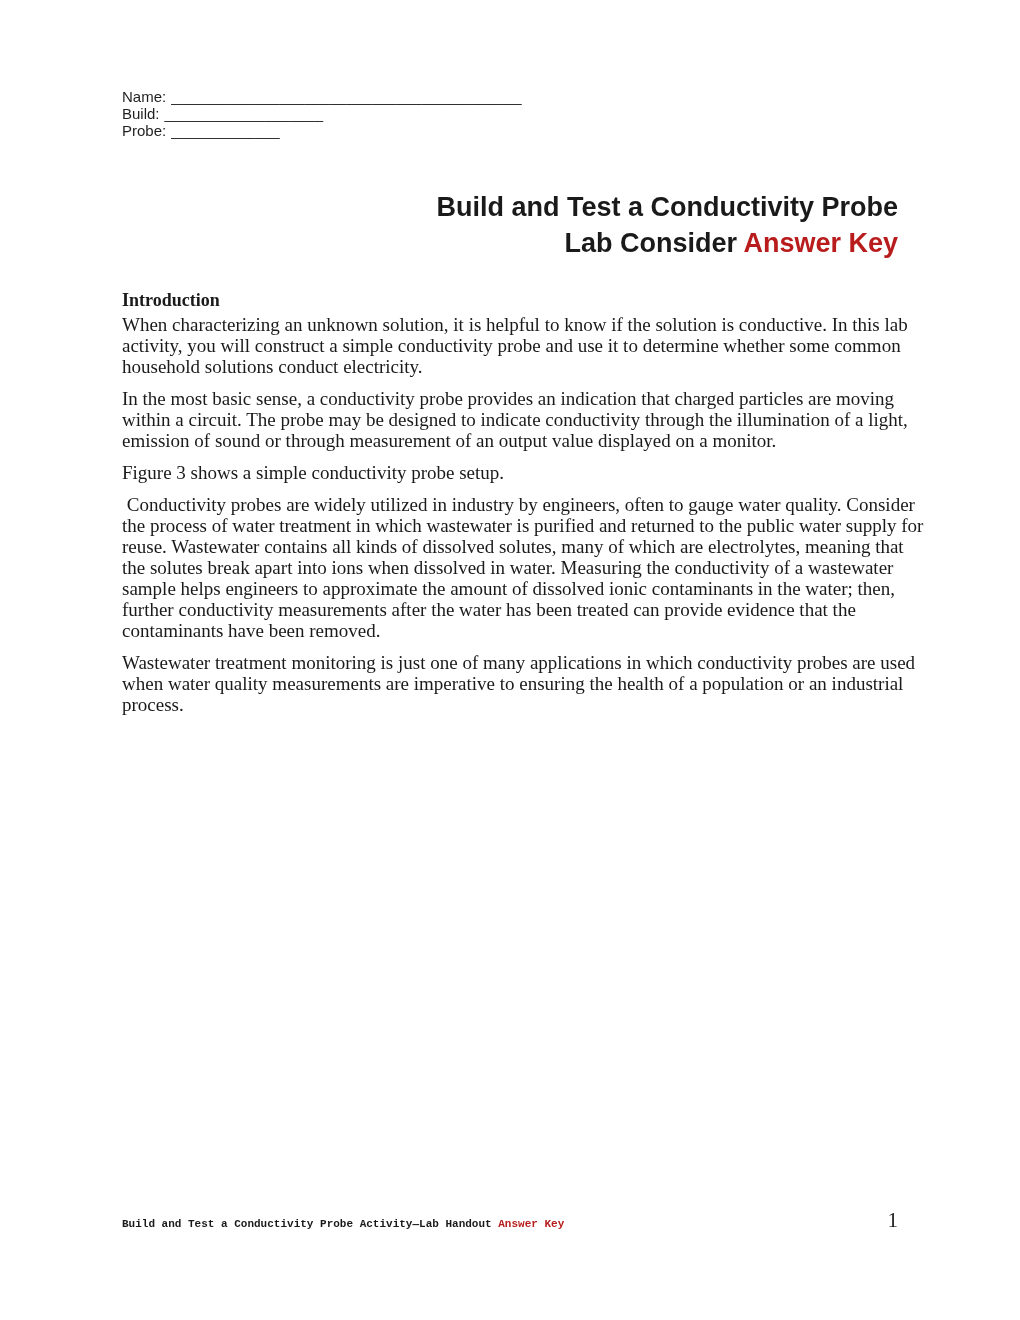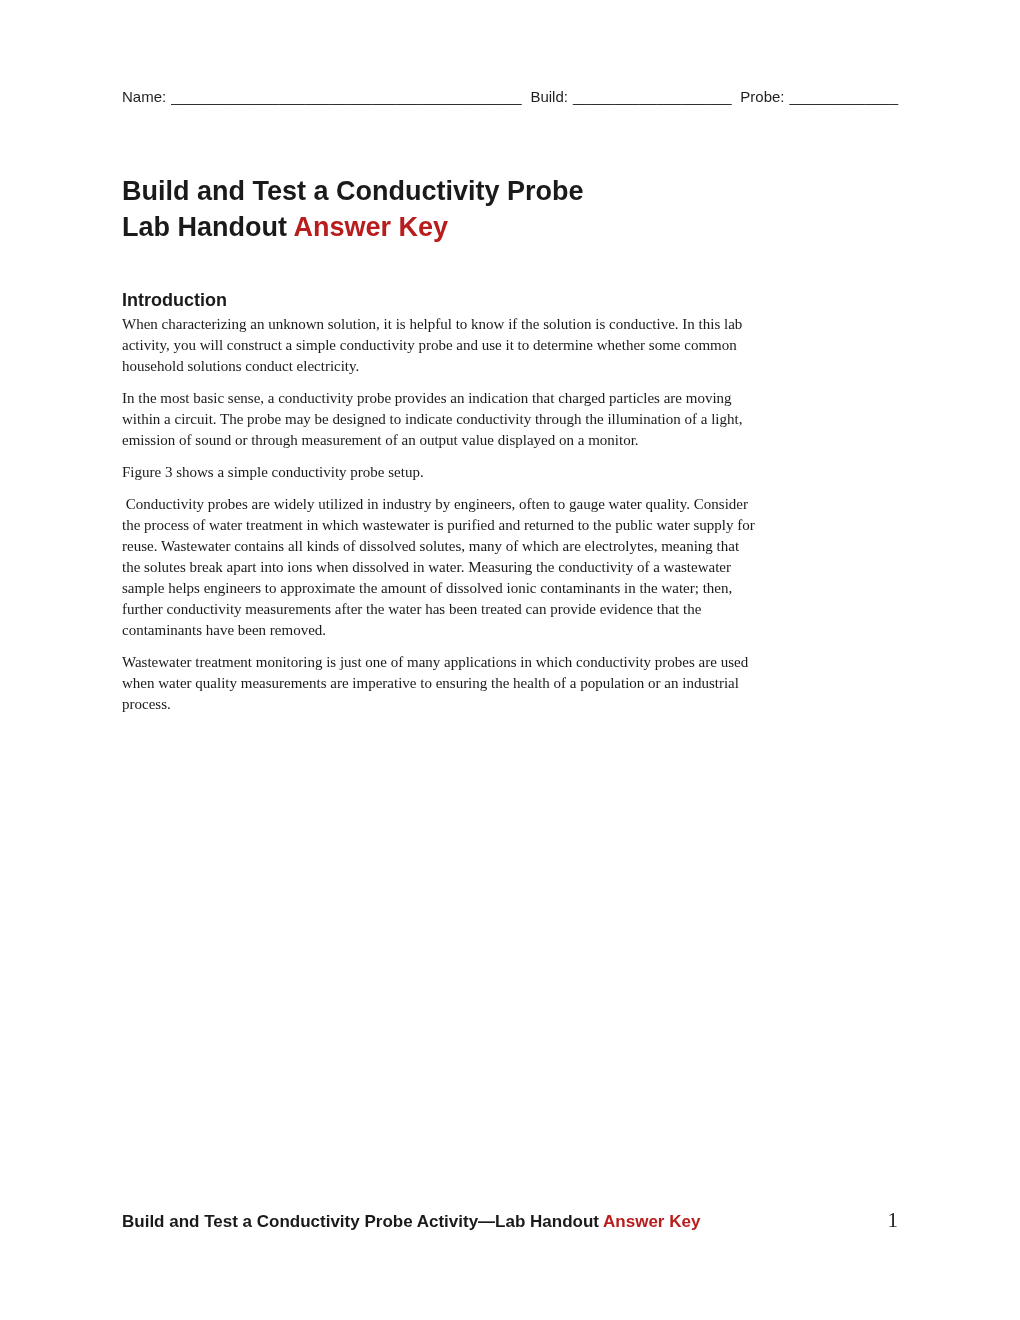--- a/index.html
+++ b/index.html
@@ -20,69 +20,70 @@
   
   .doc-header {
     margin-top: 88px;
     display: flex;
     justify-content: space-between;
     align-items: baseline;
     font-family: "Liberation Sans", sans-serif;
     font-size: 15px;
     color: #1f1f1f;
     white-space: nowrap;
+    flex-direction: column;
   }
   .field .label { margin-right: 5px; }
   .blank { letter-spacing: 0; }
   
   .doc-title {
-    margin-top: 68px;
-    text-align: left;
+    margin-top: 50px;
+    text-align: right;
     font-family: "Liberation Sans", sans-serif;
     font-weight: 700;
     font-size: 27px;
     line-height: 36px;
     color: #1a1a1a;
   }
   .red { color: #b91c1c; }
   
   .section-heading {
     font-family: "Liberation Sans", sans-serif;
     font-weight: 700;
     font-size: 18px;
     line-height: 21px;
     margin: 0 0 3px 0;
     color: #1a1a1a;
   }
-  .section-heading.first { margin-top: 45px; }
+  .section-heading.first { margin-top: 29px; font-family: Liberation Serif, serif; }
   .section-heading.second { margin-top: 71px; }
   
   .body-p {
     font-family: "Liberation Serif", serif;
-    font-size: 15px;
+    font-size: 19px;
     line-height: 21px;
     margin: 0 0 11px 0;
     white-space: pre-line;
     width: 812px;
     color: #1a1a1a;
   }
   
   .page-footer {
     position: absolute;
     left: 122px;
     right: 122px;
     top: 1208px;
     display: flex;
     justify-content: space-between;
     align-items: baseline;
   }
   .footer-title {
-    font-family: Liberation Sans, sans-serif;
+    font-family: Liberation Mono, monospace;
     font-weight: 700;
-    font-size: 17px;
+    font-size: 11px;
     color: #1a1a1a;
   }
   .page-num {
     font-family: "Liberation Serif", serif;
     font-size: 21px;
     font-weight: 400;
     color: #1a1a1a;
   }
 </style>
 </head>
@@ -92,21 +93,21 @@
   <div class="content">
 
     <div class="doc-header">
       <span class="field"><span class="label">Name:</span><span class="blank">__________________________________________</span></span>
       <span class="field"><span class="label">Build:</span><span class="blank">___________________</span></span>
       <span class="field"><span class="label">Probe:</span><span class="blank">_____________</span></span>
     </div>
 
     <div class="doc-title">
       <div>Build and Test a Conductivity Probe</div>
-      <div><span>Lab Handout </span><span class="red">Answer Key</span></div>
+      <div><span>Lab Consider </span><span class="red">Answer Key</span></div>
     </div>
 
     <div class="section-heading first">Introduction</div>
     <p class="body-p">When characterizing an unknown solution, it is helpful to know if the solution is conductive. In this lab
 activity, you will construct a simple conductivity probe and use it to determine whether some common
 household solutions conduct electricity.</p>
     <p class="body-p">In the most basic sense, a conductivity probe provides an indication that charged particles are moving
 within a circuit. The probe may be designed to indicate conductivity through the illumination of a light,
 emission of sound or through measurement of an output value displayed on a monitor.</p>
     <p class="body-p">Figure 3 shows a simple conductivity probe setup.</p>

